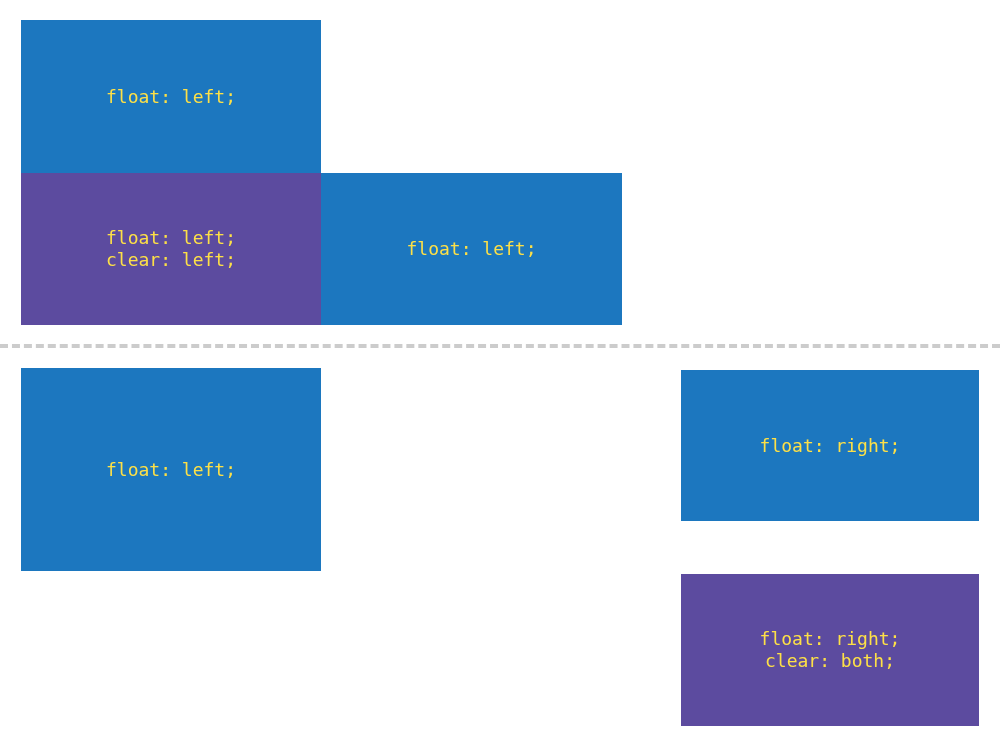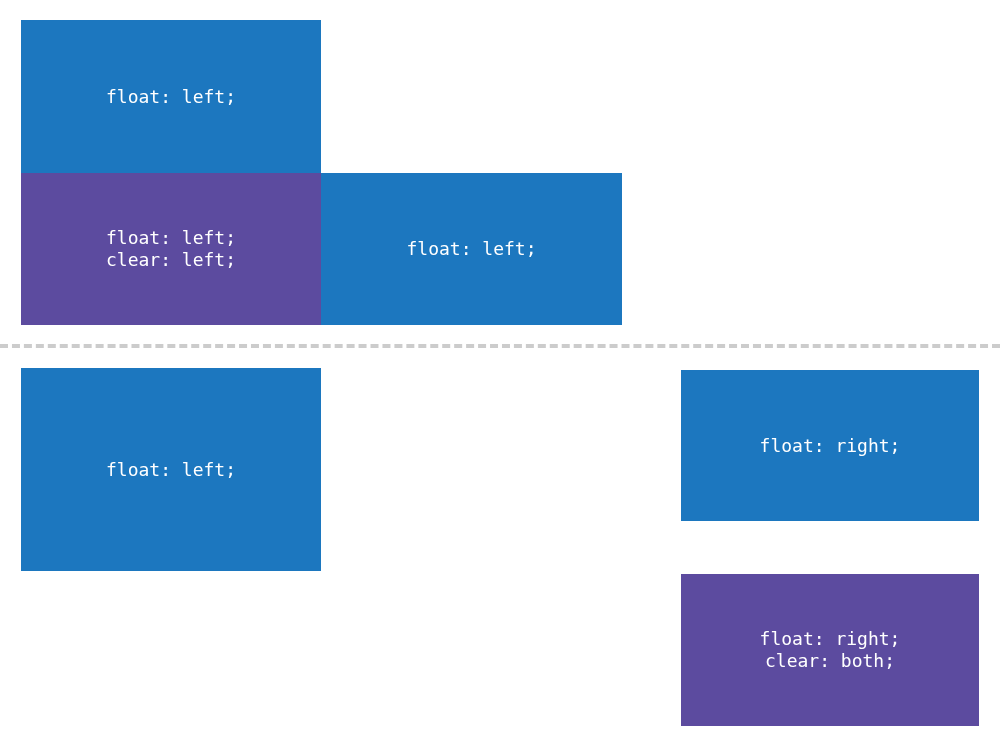--- a/index.html
+++ b/index.html
@@ -19,21 +19,21 @@
   }
   .float-box {
     position: absolute;
     box-sizing: border-box;
     display: flex;
     align-items: center;
     justify-content: center;
     text-align: center;
   }
   .box-label {
-    color: #ffffff;
+    color: #fde047;
     font-family: "DejaVu Sans Mono", monospace;
     font-size: 18px;
     line-height: 22px;
     letter-spacing: 0px;
     white-space: pre;
     text-align: center;
   }
   .divider {
     position: absolute;
     left: 0;

